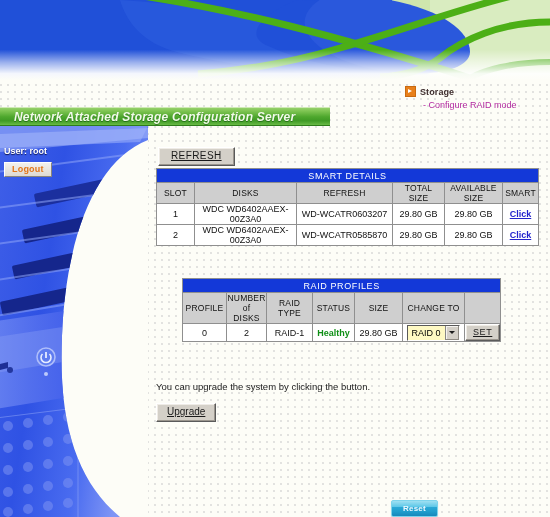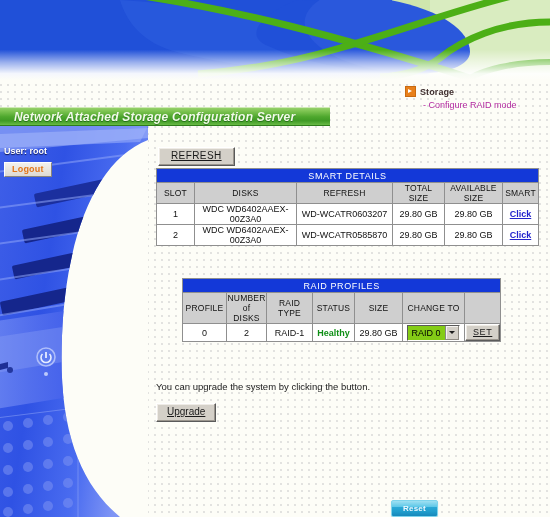--- a/index.html
+++ b/index.html
@@ -225,21 +225,21 @@
     position: absolute;
     left: 8px; top: 152px; padding-left: 26px;
   }
 
   
   .selwrap {
     display: inline-flex;
     align-items: stretch;
     border: 1px solid;
     border-color: #5a5a5a #ffffff #ffffff #5a5a5a;
-    background: #84cc16;
+    background: #fef9c3;
     height: 14px;
     font-size: 9px;
     line-height: 12px;
   }
   .selwrap .selval {
     padding: 0 4px 0 3px;
     color: #000;
     white-space: nowrap;
     display: flex;
     align-items: center;

